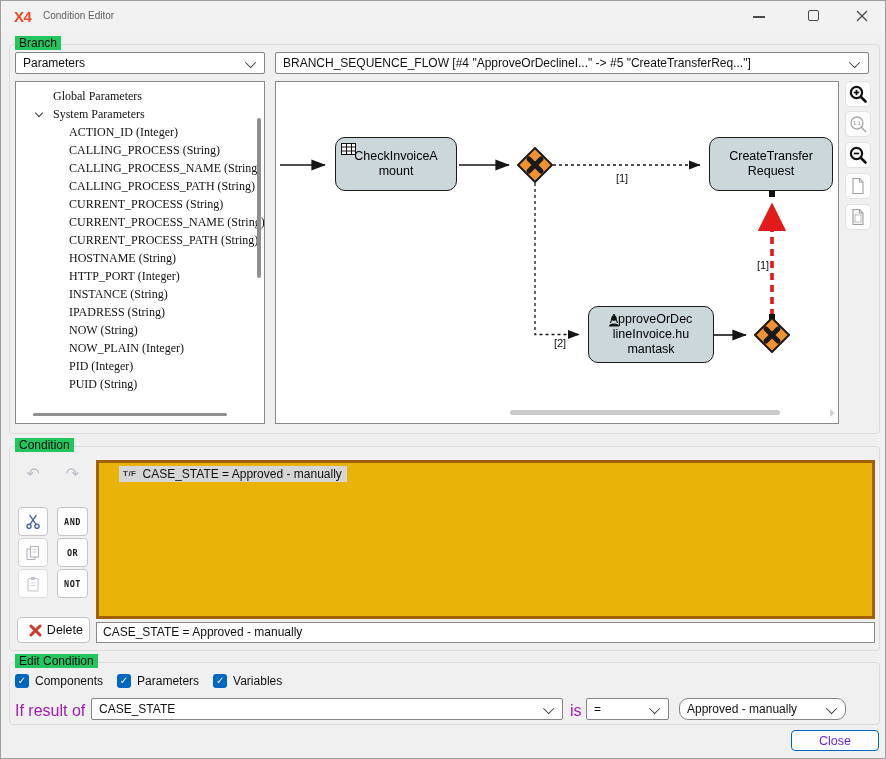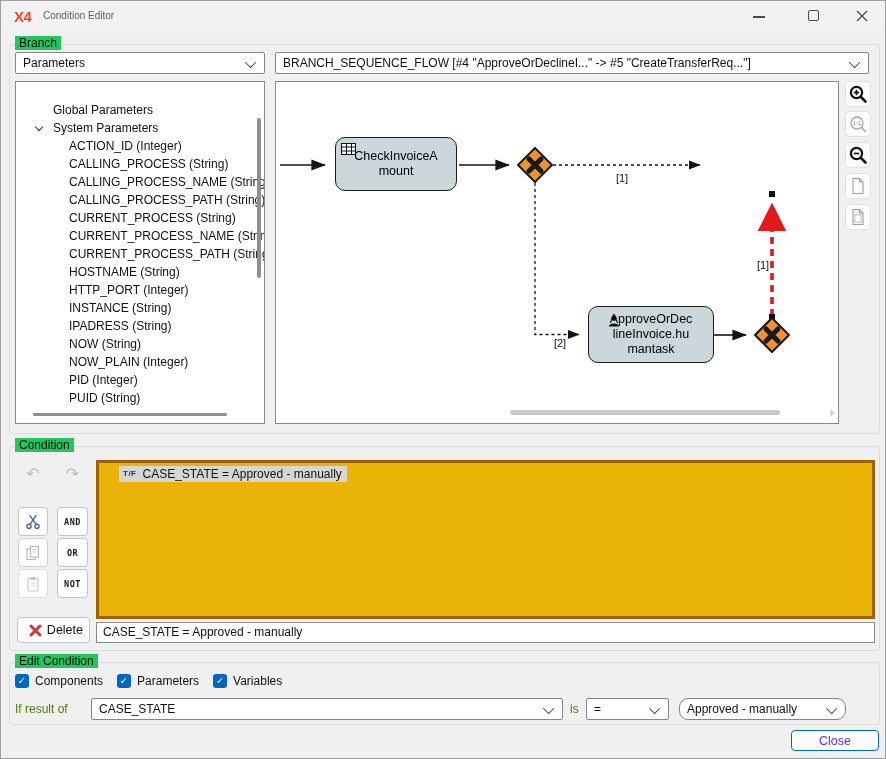--- a/index.html
+++ b/index.html
@@ -16,21 +16,21 @@
   
   .group{position:absolute;border:1px solid #dcdcdc;border-radius:4px;}
   .group-label{position:absolute;top:-9px;left:5px;background:#22c55e;padding:0 4px;color:#0c0c0c;font-size:12px;}
   
   .combo{position:absolute;height:22px;background:#fff;border:1px solid #858585;border-radius:2px;
     box-sizing:border-box;display:flex;align-items:center;padding:0 22px 0 7px;overflow:hidden;white-space:nowrap;}
   .combo .chev{position:absolute;right:8px;top:7px;width:7px;height:7px;
     border-left:1.3px solid #444;border-bottom:1.3px solid #444;transform:rotate(-45deg) translateY(-2px);}
   
   .tree{position:absolute;left:14px;top:80px;width:250px;height:343px;background:#fff;
-    border:1px solid #8a8a8a;box-sizing:border-box;overflow:hidden;padding-top:19px;}
+    border:1px solid #8a8a8a;box-sizing:border-box;overflow:hidden;padding-top:5px;font-family:Liberation Serif, serif;}
   .trow{position:relative;height:18px;line-height:18px;white-space:nowrap;}
   .trow.lvl1{padding-left:37px;}
   .trow.lvl2{padding-left:53px;}
   .trow .chev{display:none;position:absolute;left:20px;top:5px;width:5px;height:5px;
     border-left:1.3px solid #3a3a3a;border-bottom:1.3px solid #3a3a3a;transform:rotate(-45deg);}
   .trow.expanded .chev{display:block;}
   .scroll-v{position:absolute;right:3px;top:36px;width:4px;height:160px;background:#8f8f8f;border-radius:2px;}
   .scroll-h{position:absolute;left:17px;bottom:7px;width:194px;height:3px;background:#8f8f8f;border-radius:2px;}
   
   .diagram{position:absolute;left:274px;top:80px;width:564px;height:343px;background:#fff;
@@ -61,21 +61,21 @@
     border:1px solid #c4c4c4;border-radius:4px;box-sizing:border-box;display:flex;align-items:center;
     justify-content:flex-end;gap:5px;font-size:12.5px;color:#111;}
   .expr-field{position:absolute;left:95px;top:621px;width:779px;height:21px;background:#fff;
     border:1px solid #8a8a8a;box-sizing:border-box;line-height:19px;padding:0 6px;font-size:12px;
     white-space:nowrap;overflow:hidden;}
   
   .cb-row{position:absolute;left:14px;top:673px;display:flex;align-items:center;gap:14px;}
   .cb-pair{display:flex;align-items:center;gap:6px;}
   .checkbox{width:14px;height:14px;background:#0067c0;border-radius:3px;display:flex;align-items:center;
     justify-content:center;color:#fff;font-size:10px;line-height:10px;}
-  .inline-label{position:absolute;font-size:12px;color:#4d7c0f;}
+  .inline-label{position:absolute;font-size:16px;color:#a21caf;}
   .close-btn{position:absolute;left:790px;top:729px;width:88px;height:21px;background:#fdfdfd;
     border:1px solid #0067c0;border-radius:4px;box-sizing:border-box;font-size:12.5px;color:#6d28d9;
     display:flex;align-items:center;justify-content:center;}
   button{font-family:inherit;cursor:default;}
 </style>
 </head>
 <body>
 
 <div class="window">
 
@@ -221,20 +221,24 @@
         <rect x="0.5" y="0.5" width="14" height="11" fill="#fff" stroke="#111"></rect>
         <line x1="0.5" y1="4" x2="14.5" y2="4" stroke="#111"></line>
         <line x1="0.5" y1="8" x2="14.5" y2="8" stroke="#111"></line>
         <line x1="5.5" y1="0.5" x2="5.5" y2="11.5" stroke="#111"></line>
         <line x1="10.5" y1="0.5" x2="10.5" y2="11.5" stroke="#111"></line>
       </svg>
       <span>CheckInvoiceA
 mount</span>
     </div>
 
+    <div class="node" style="left:433px;top:55px;width:124px;height:54px;">
+      <span>CreateTransfer
+Request</span>
+    </div>
 
     <div class="node" style="left:312px;top:224px;width:126px;height:57px;">
       <svg class="inline-icon" width="12" height="12" viewBox="0 0 12 12">
         <circle cx="6" cy="3.2" r="2.6" fill="#111"></circle>
         <path d="M0.8,11.5 C0.8,7.6 11.2,7.6 11.2,11.5 Z" fill="#111"></path>
       </svg>
       <span>ApproveOrDec
 lineInvoice.hu
 mantask</span>
     </div>

